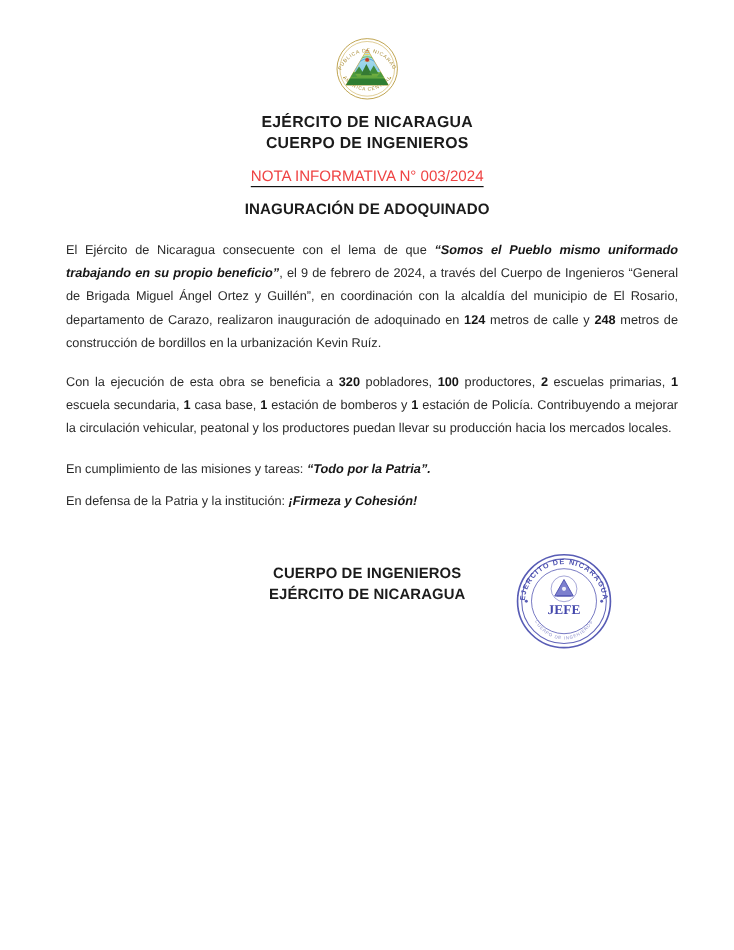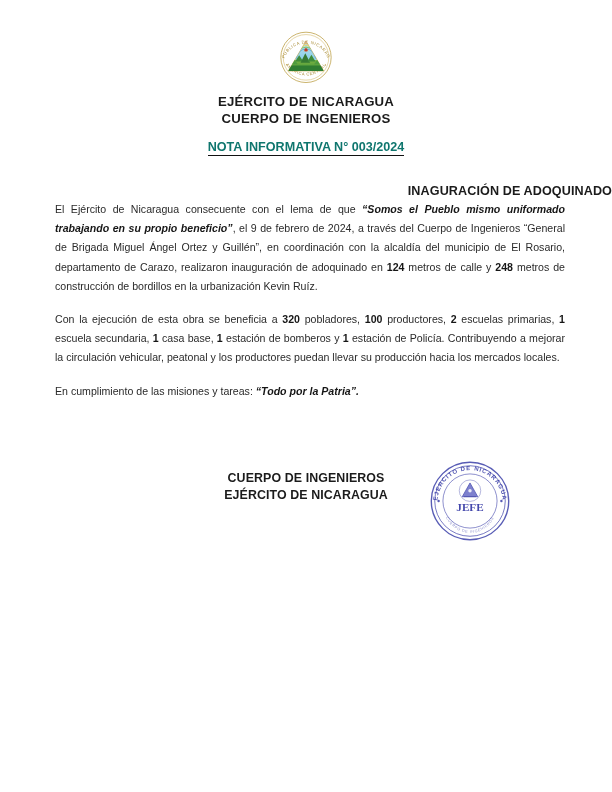--- a/index.html
+++ b/index.html
@@ -49,34 +49,33 @@
   .org-line {
     font-size: 13.2px;
     font-weight: bold;
     letter-spacing: 0.2px;
     line-height: 16.5px;
     color: #1b1b1b;
   }
   .nota-line {
     margin-top: 13px;
     font-size: 12.6px;
-    font-weight: bold;
-    color: #0f766e;
+    font-weight: normal;
+    color: #ef4444;
   }
   .nota-line span {
     border-bottom: 1.4px solid #111111;
     padding-bottom: 0.5px;
   }
   .subject-line {
-    margin-top: 30px;
+    margin-top: 13px;
     font-size: 12.6px;
     font-weight: bold;
     color: #1b1b1b;
     letter-spacing: 0.1px;
-    text-align: right;
   }
 
   
   .body-copy {
     position: absolute;
     top: 200px;
     left: 55px;
     width: 510px;
   }
   .para {
@@ -194,20 +193,21 @@
   </div>
 
   <div class="body-copy">
 
     <p class="para"><span>El Ejército de Nicaragua consecuente con el lema de que </span><span class="qt">“Somos el Pueblo mismo uniformado trabajando en su propio beneficio”</span><span>, el 9 de febrero de 2024, a través del Cuerpo de Ingenieros “General de Brigada Miguel Ángel Ortez y Guillén”, en coordinación con la alcaldía del municipio de El Rosario, departamento de Carazo, realizaron inauguración de adoquinado en </span><b>124</b><span> metros de calle y </span><b>248</b><span> metros de construcción de bordillos en la urbanización Kevin Ruíz.</span></p>
 
     <p class="para"><span>Con la ejecución de esta obra se beneficia a </span><b>320</b><span> pobladores, </span><b>100</b><span> productores, </span><b>2</b><span> escuelas primarias, </span><b>1</b><span> escuela secundaria, </span><b>1</b><span> casa base, </span><b>1</b><span> estación de bomberos y </span><b>1</b><span> estación de Policía. Contribuyendo a mejorar la circulación vehicular, peatonal y los productores puedan llevar su producción hacia los mercados locales.</span></p>
 
     <p class="para tight"><span>En cumplimiento de las misiones y tareas: </span><span class="qt">“Todo por la Patria”.</span></p>
 
+    <p class="para para-spacer-lg"><span>En defensa de la Patria y la institución: </span><span class="qt">¡Firmeza y Cohesión!</span></p>
 
   </div>
 
   <div class="signature">
     <div class="sig-line">CUERPO DE INGENIEROS</div>
     <div class="sig-line">EJÉRCITO DE NICARAGUA</div>
   </div>
 
   <div class="seal">
     <svg viewBox="0 0 100 100" width="86" height="86">

